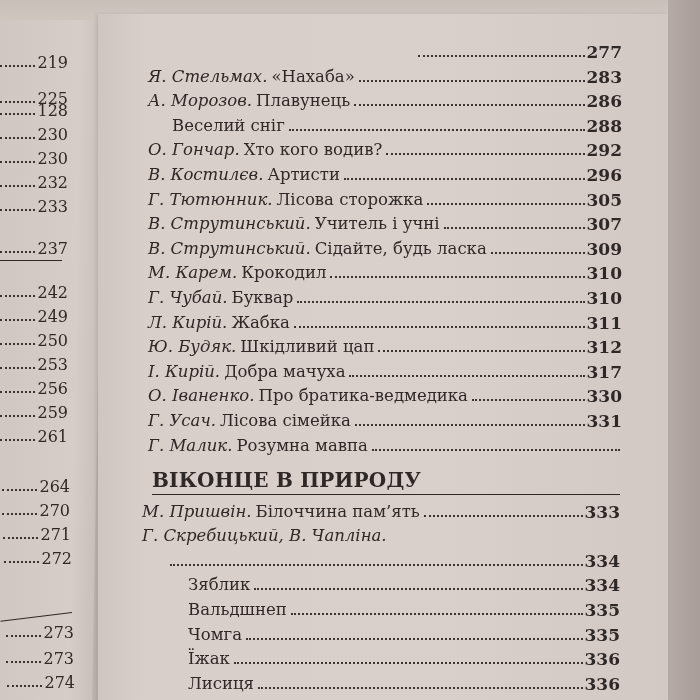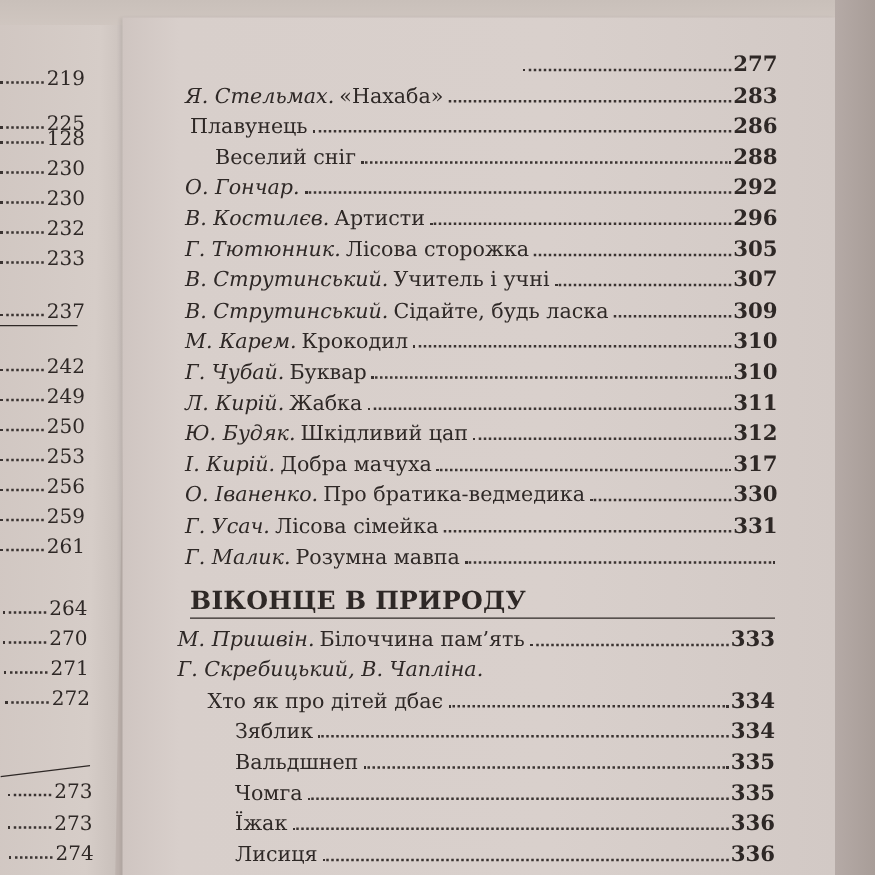--- a/index.html
+++ b/index.html
@@ -165,31 +165,33 @@
     <span class="dots" style="margin-left:270px"></span>
       <span class="page">277</span>
   </div>
   <div class="row">
     <span class="author">Я. Стельмах.</span>
       <span class="title">«Нахаба»</span>
       <span class="dots"></span>
       <span class="page">283</span>
   </div>
   <div class="row">
+    <span class="author">А. Морозов.</span>
       <span class="title">Плавунець</span>
       <span class="dots"></span>
       <span class="page">286</span>
   </div>
   <div class="row indent1">
     <span class="title" style="margin-left:0">Веселий сніг</span>
       <span class="dots"></span>
       <span class="page">288</span>
   </div>
   <div class="row">
     <span class="author">О. Гончар.</span>
+      <span class="title">Хто кого водив?</span>
       <span class="dots"></span>
       <span class="page">292</span>
   </div>
   <div class="row">
     <span class="author">В. Костилєв.</span>
       <span class="title">Артисти</span>
       <span class="dots"></span>
       <span class="page">296</span>
   </div>
   <div class="row">
@@ -266,21 +268,20 @@
   <div class="row">
     <span class="author">М. Пришвін.</span>
       <span class="title">Білоччина пам’ять</span>
       <span class="dots"></span>
       <span class="page">333</span>
   </div>
   <div class="row noperiod">
     <span class="author">Г. Скребицький, В. Чапліна.</span>
   </div>
   <div class="row indent1">
-    <span class="title" style="margin-left:0">Хто як про дітей дбає</span>
       <span class="dots"></span>
       <span class="page">334</span>
   </div>
   <div class="row indent2">
     <span class="title" style="margin-left:0">Зяблик</span>
       <span class="dots"></span>
       <span class="page">334</span>
   </div>
   <div class="row indent2">
     <span class="title" style="margin-left:0">Вальдшнеп</span>

